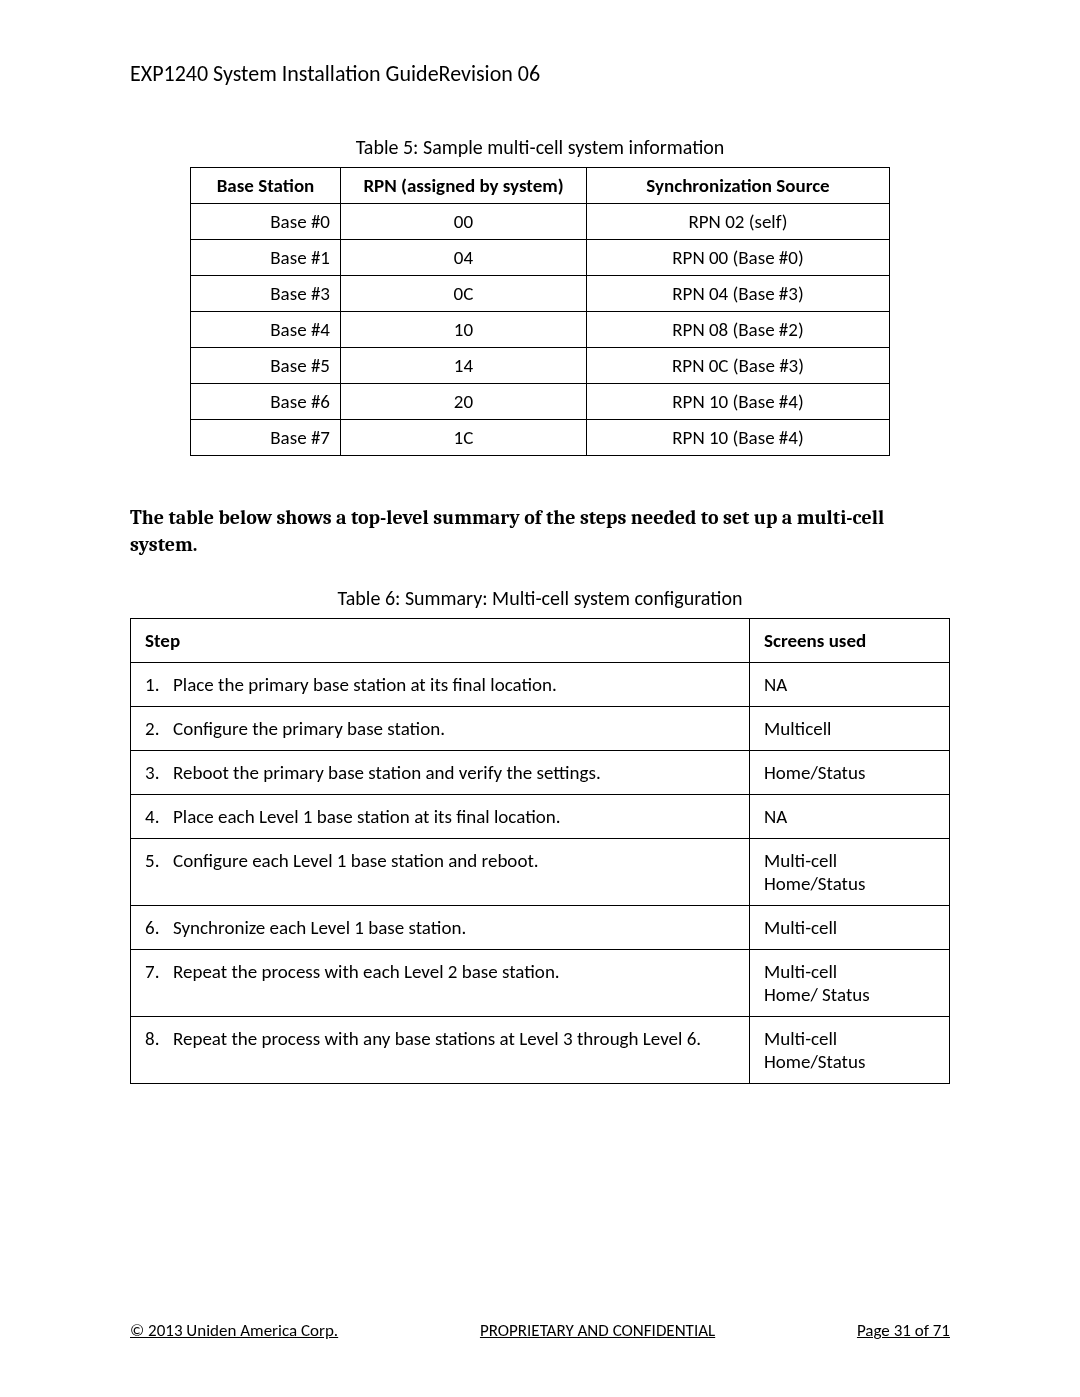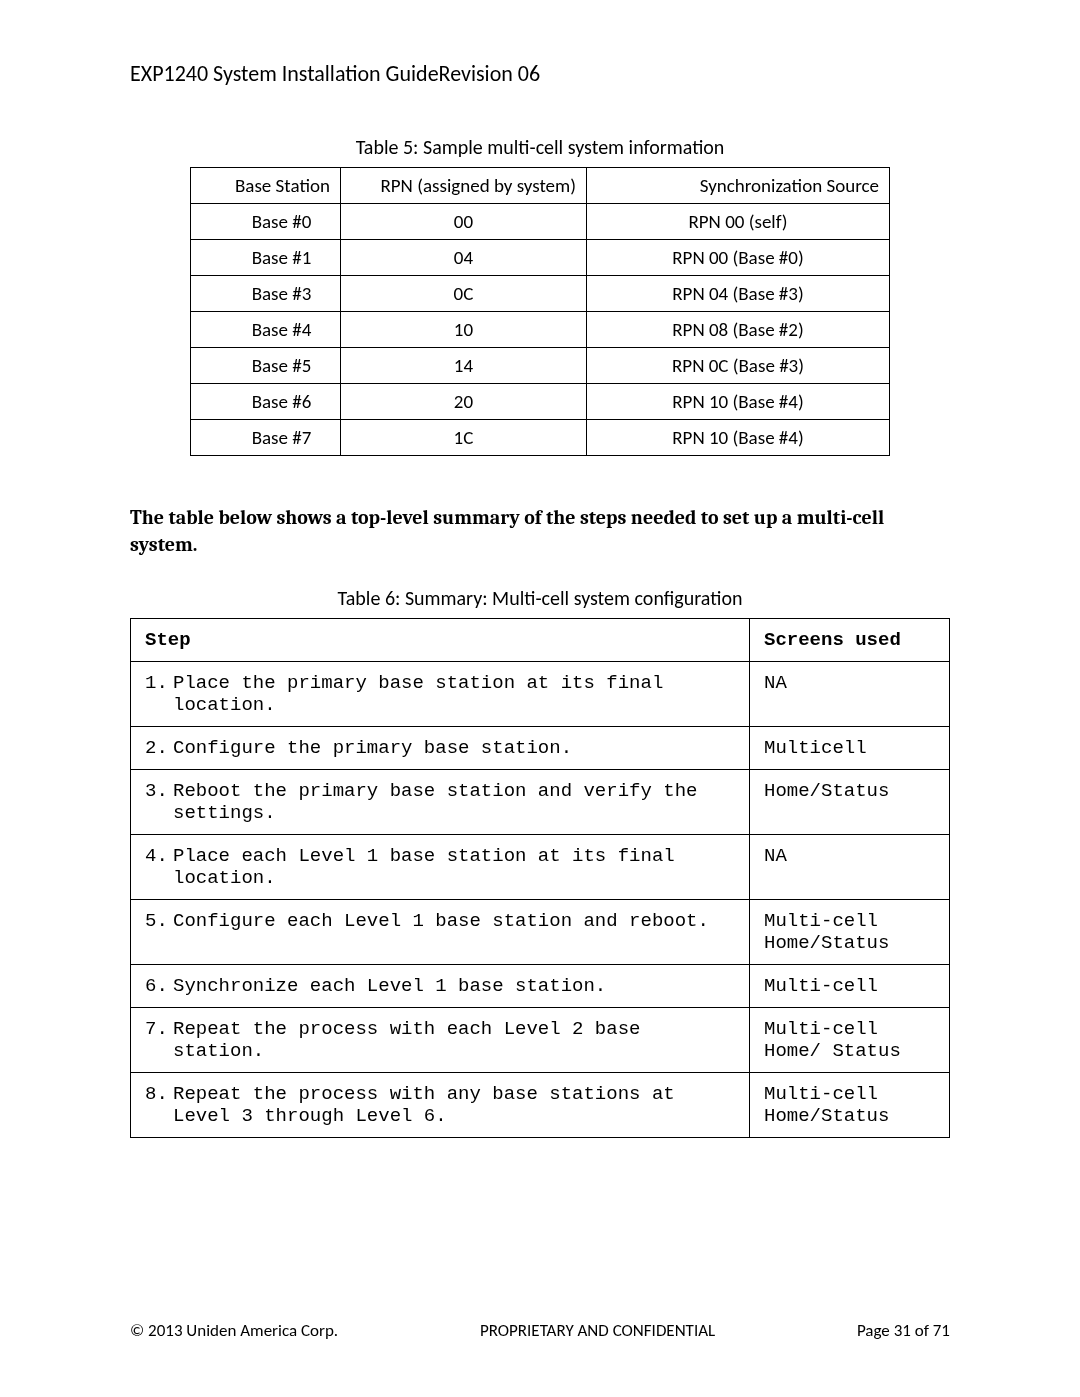--- a/index.html
+++ b/index.html
@@ -31,24 +31,24 @@
     margin: 0 auto 48px auto;
     width: 700px;
   }
   table.t5 th, table.t5 td {
     border: 1px solid #000;
     padding: 6px 10px;
     font-size: 19px;
     vertical-align: middle;
   }
   table.t5 th {
-    text-align: right;
-    font-weight: 400;
-  }
-  table.t5 td.col-base { text-align: center; padding-left: 42px; width: 150px; }
+    text-align: center;
+    font-weight: 700;
+  }
+  table.t5 td.col-base { text-align: right; padding-left: 42px; width: 150px; }
   table.t5 td.col-rpn  { text-align: center; width: 246px; }
   table.t5 td.col-sync { text-align: center; }
 
   h1.section {
     font-family: Cambria, Georgia, "Times New Roman", serif;
     font-weight: 400;
     font-size: 38px;
     margin: 40px 0 18px 0;
   }
   p.intro {
@@ -56,21 +56,20 @@
     font-size: 20px;
     line-height: 1.35;
     margin: 0 0 28px 0;
     font-weight: bold;
   }
 
   table.t6 {
     border-collapse: collapse;
     width: 100%;
     margin: 0 auto;
-    font-family: Liberation Mono, monospace;
   }
   table.t6 th, table.t6 td {
     border: 1px solid #000;
     padding: 10px 14px;
     font-size: 19px;
     vertical-align: top;
     text-align: left;
   }
   table.t6 th { font-weight: 700; }
   table.t6 td.step-cell { }
@@ -80,20 +79,21 @@
   .step-text { flex: 1; }
 
   .footer {
     position: absolute;
     left: 130px;
     right: 130px;
     bottom: 56px;
     display: flex;
     justify-content: space-between;
     font-size: 17px;
+    text-decoration: underline;
   }
   .footer .mid { }
 </style>
 </head>
 <body>
 
 <div class="page">
 
   <div class="header-row">
     <span>EXP1240 System Installation Guide</span>
@@ -106,21 +106,21 @@
       <tr>
         <th>Base Station</th>
         <th>RPN (assigned by system)</th>
         <th>Synchronization Source</th>
       </tr>
     </thead>
     <tbody id="t5-body">
         <tr>
           <td class="col-base">Base #0</td>
           <td class="col-rpn">00</td>
-          <td class="col-sync">RPN 00 (self)</td>
+          <td class="col-sync">RPN 02 (self)</td>
         </tr>
         <tr>
           <td class="col-base">Base #1</td>
           <td class="col-rpn">04</td>
           <td class="col-sync">RPN 00 (Base #0)</td>
         </tr>
         <tr>
           <td class="col-base">Base #3</td>
           <td class="col-rpn">0C</td>
           <td class="col-sync">RPN 04 (Base #3)</td>

